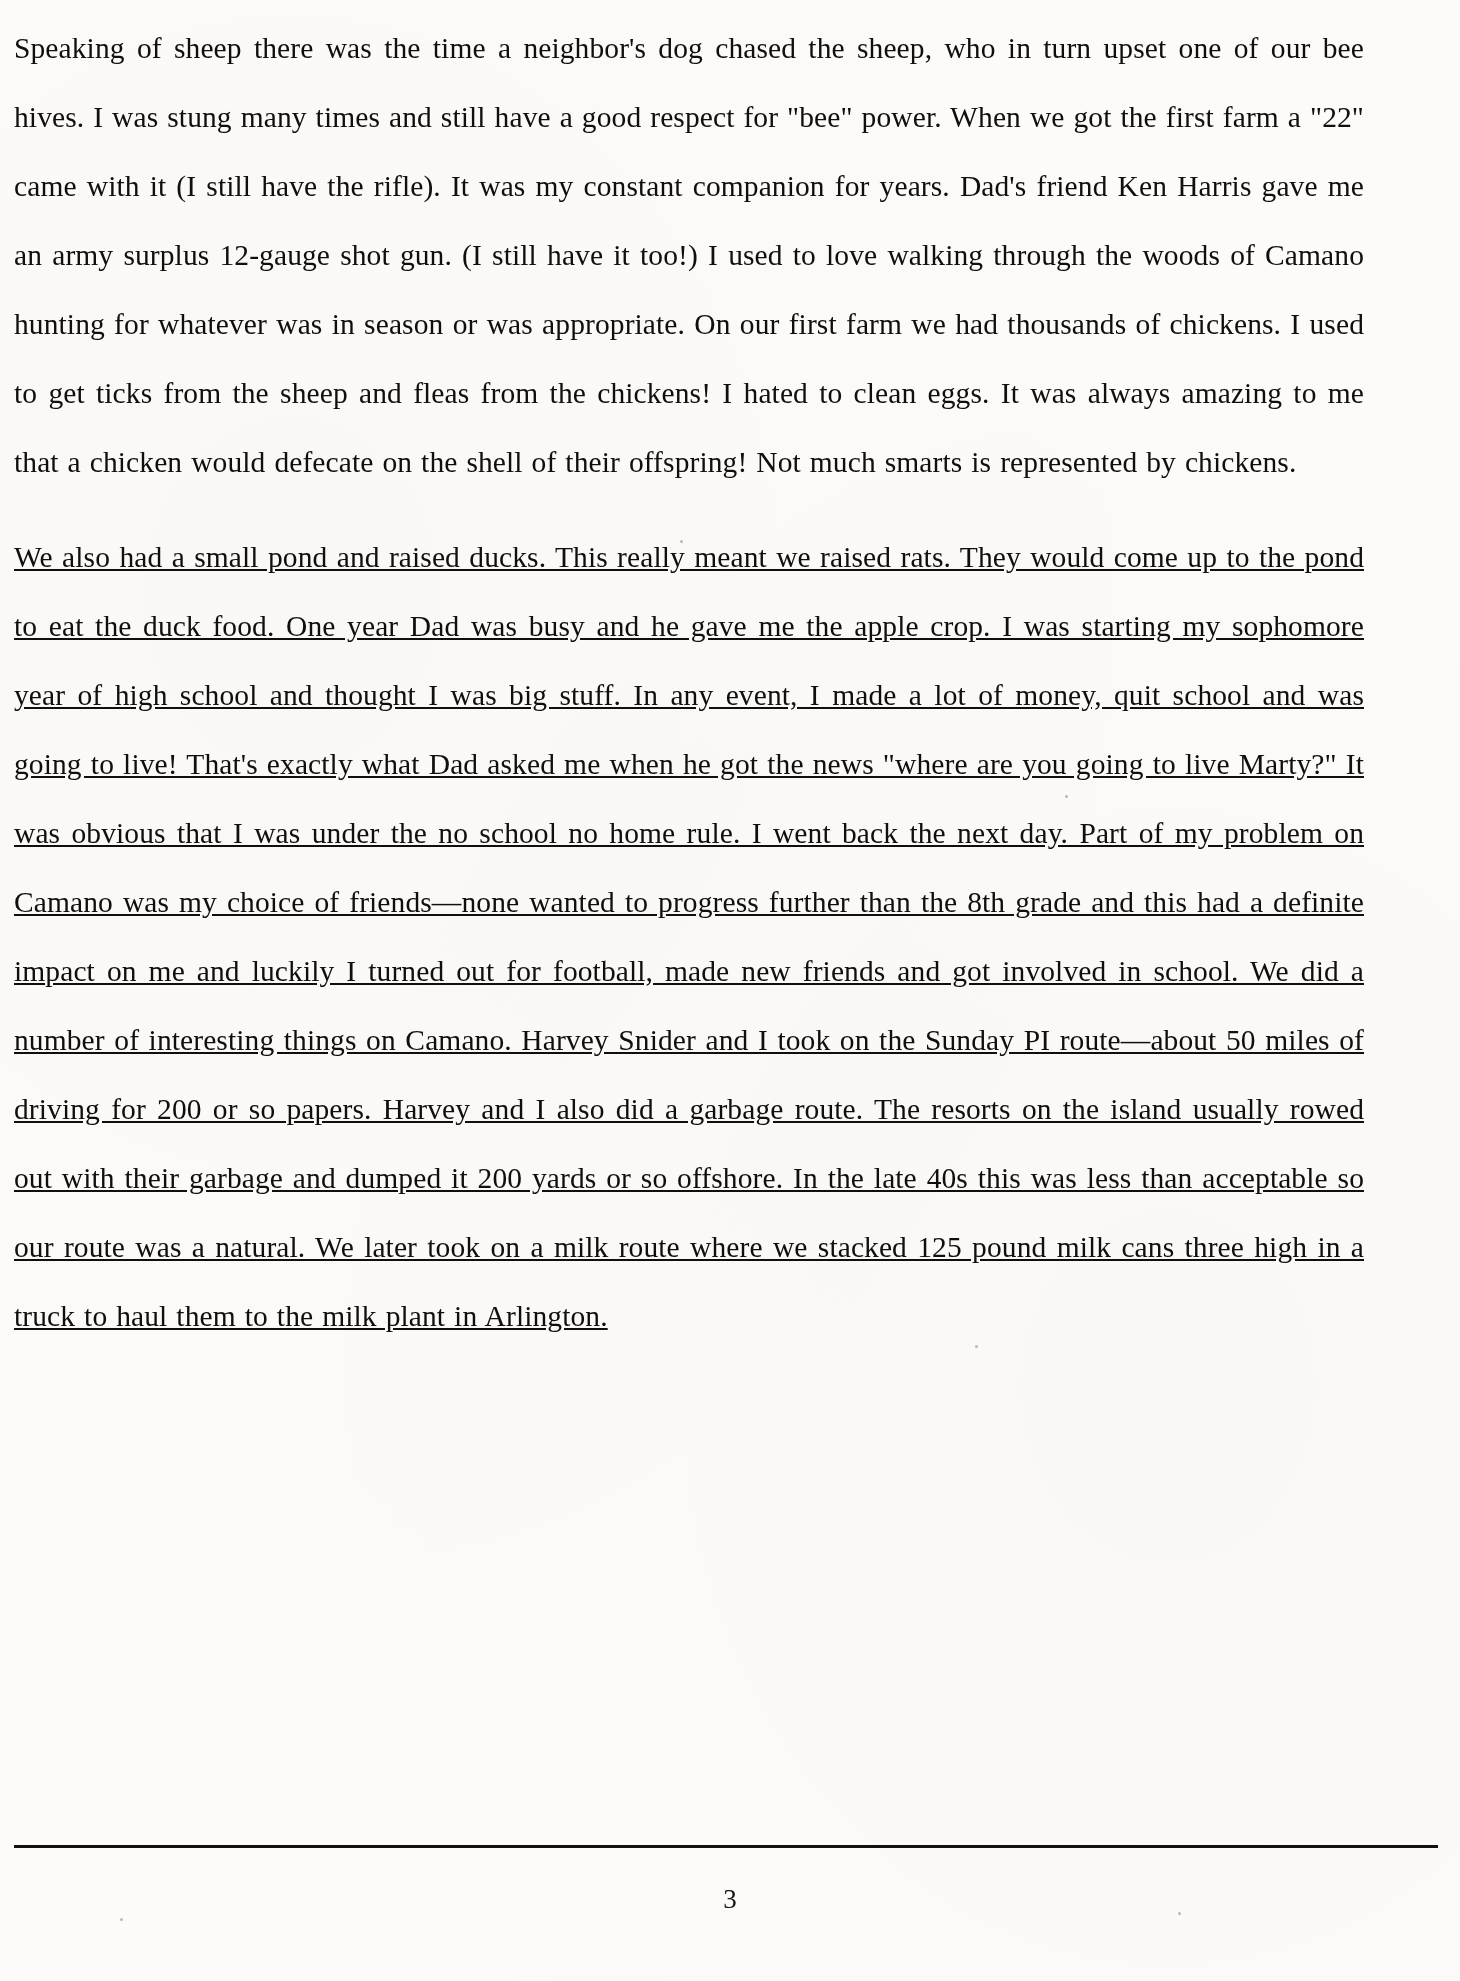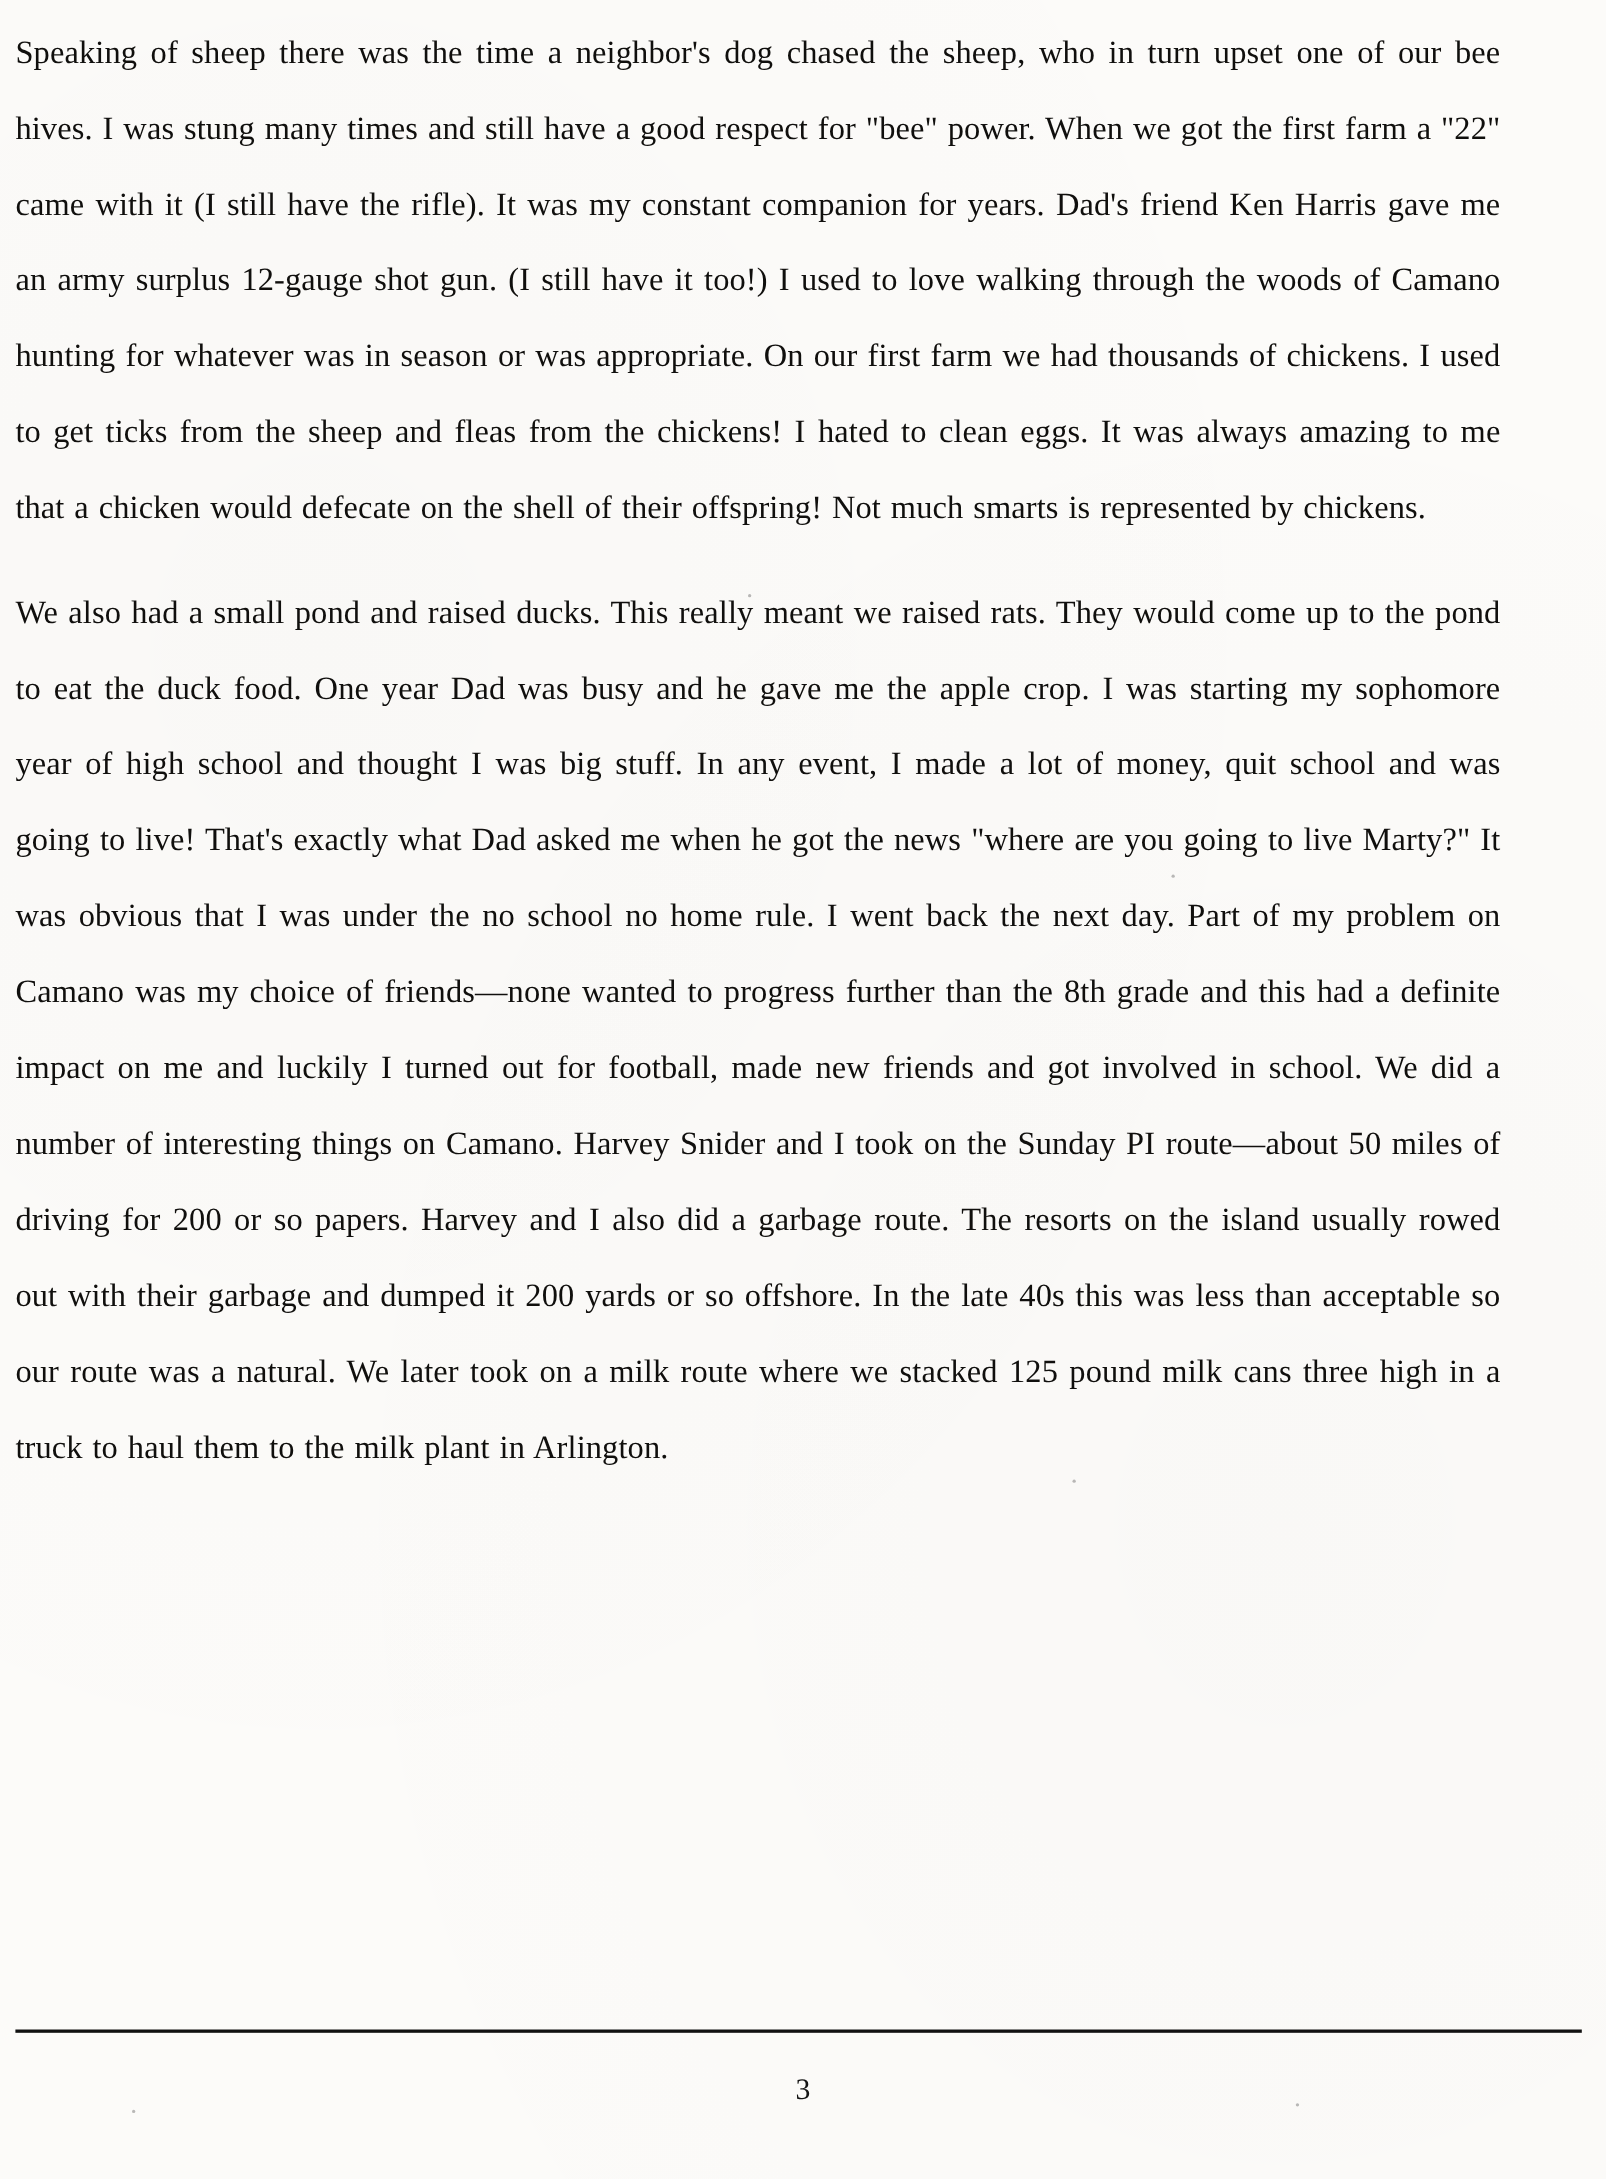--- a/index.html
+++ b/index.html
@@ -35,20 +35,21 @@
     font-size: 29.5px;
     line-height: 69px;
     text-align: justify;
     text-justify: inter-word;
     color: #100f0d;
     letter-spacing: 0.1px;
     word-spacing: 1.5px;
   }
   p.para:last-of-type {
     margin-bottom: 0;
+    text-decoration: underline;
   }
   .footer-rule {
     position: absolute;
     left: 14px;
     right: 22px;
     top: 1845px;
     height: 0;
     border-top: 3px solid #111;
   }
   .page-number {

